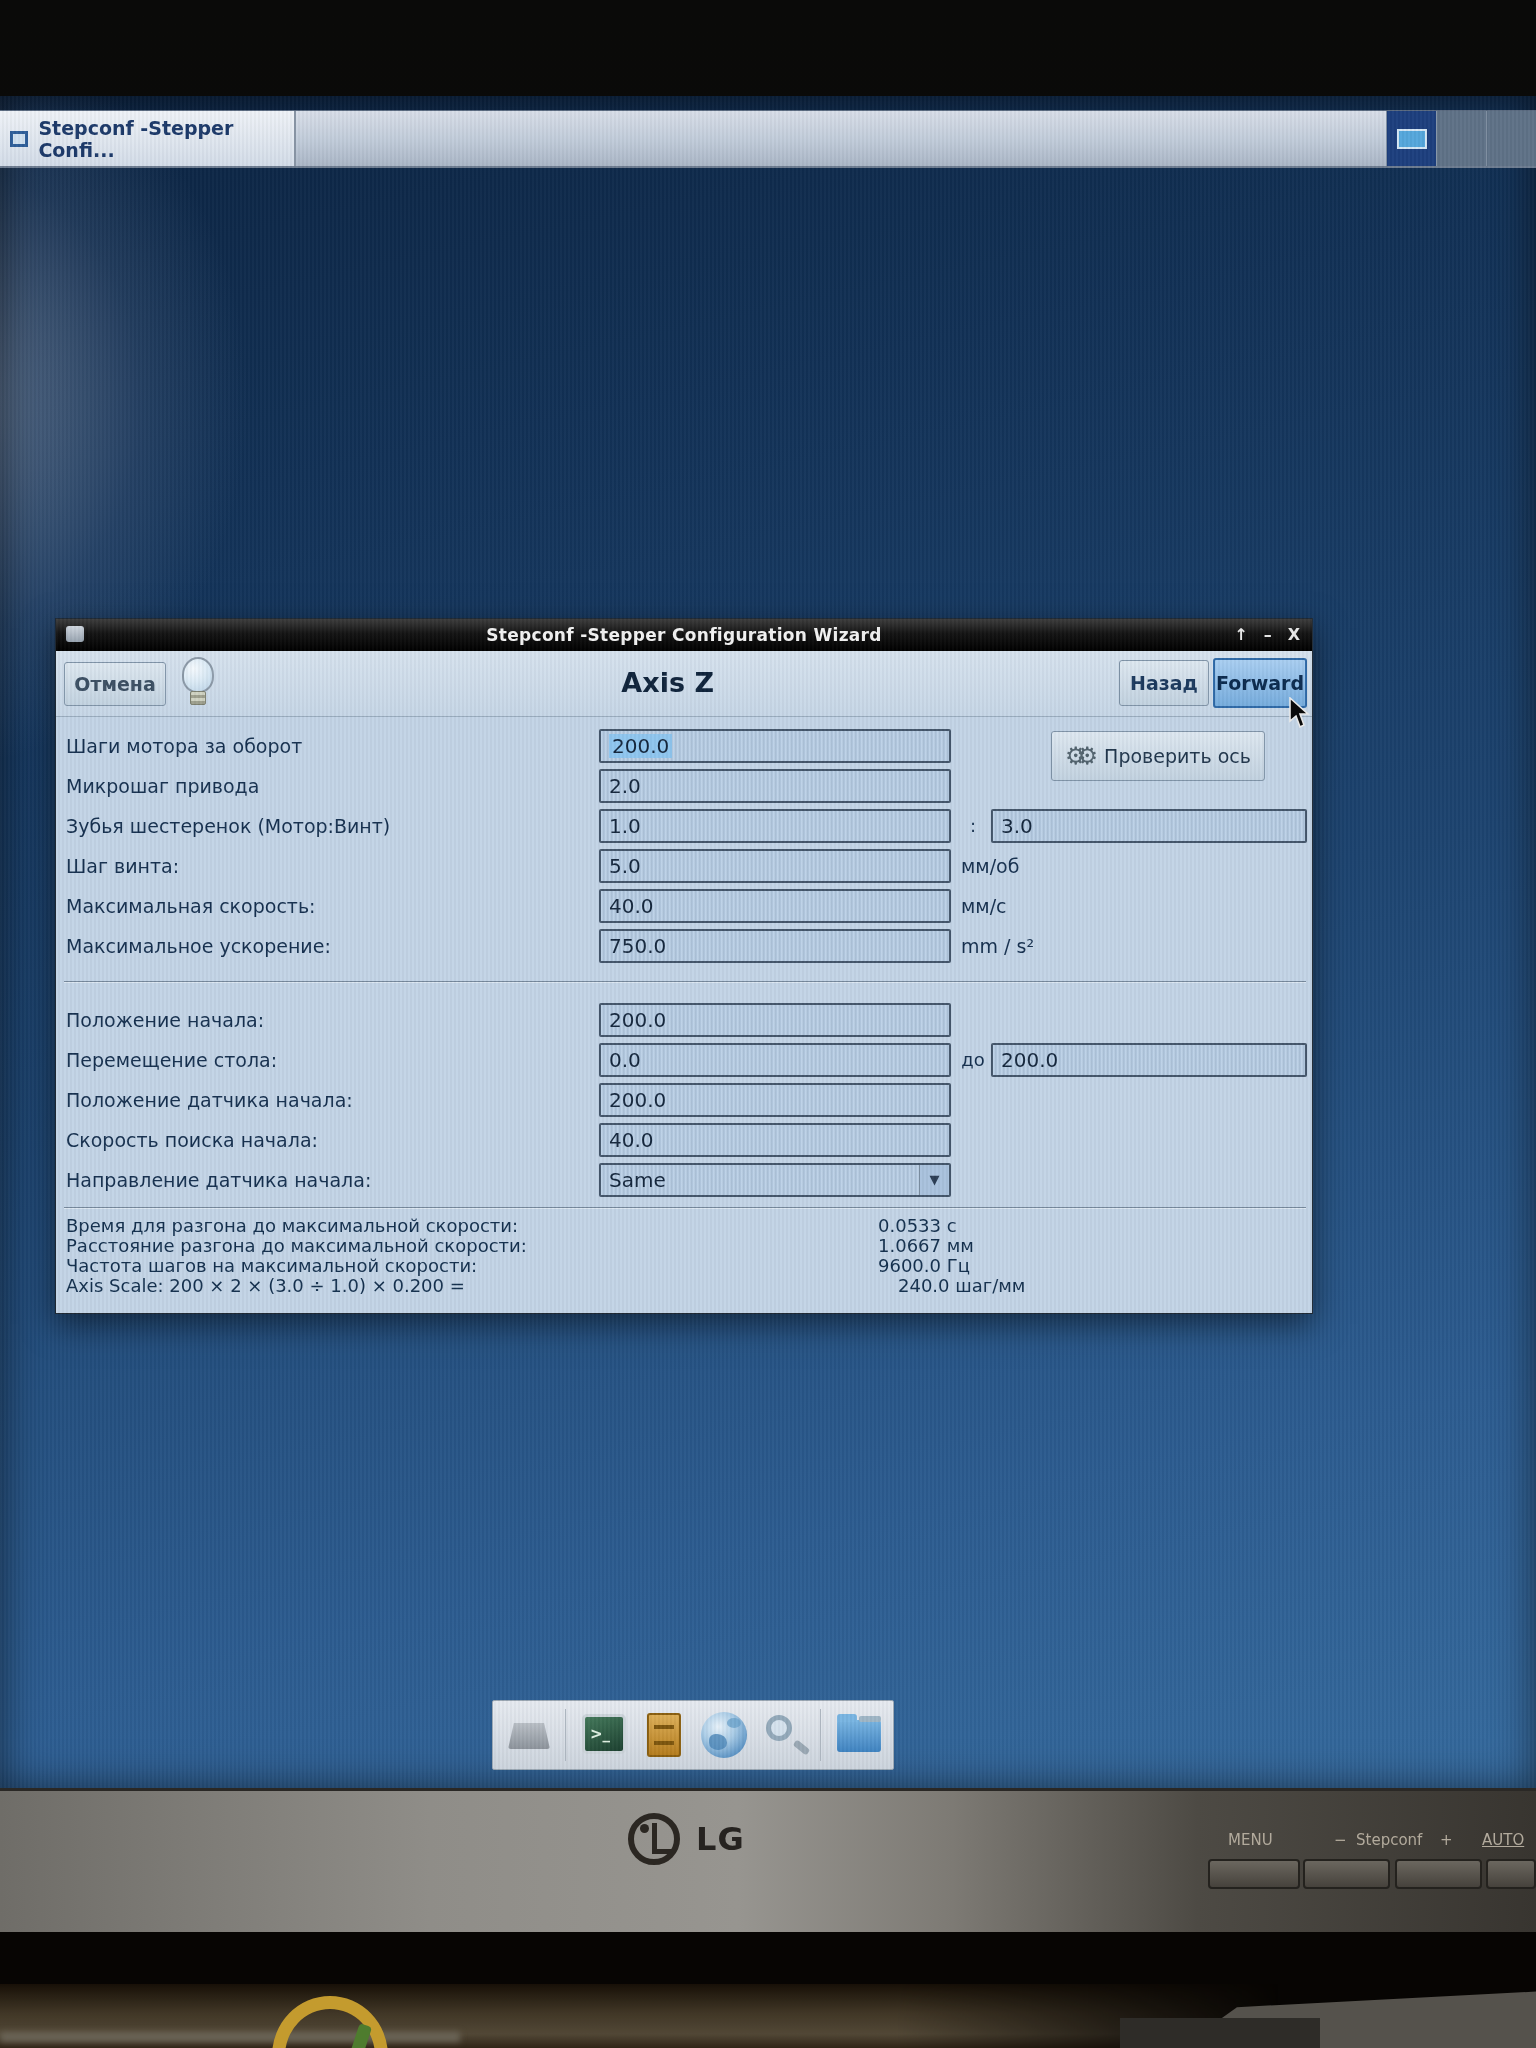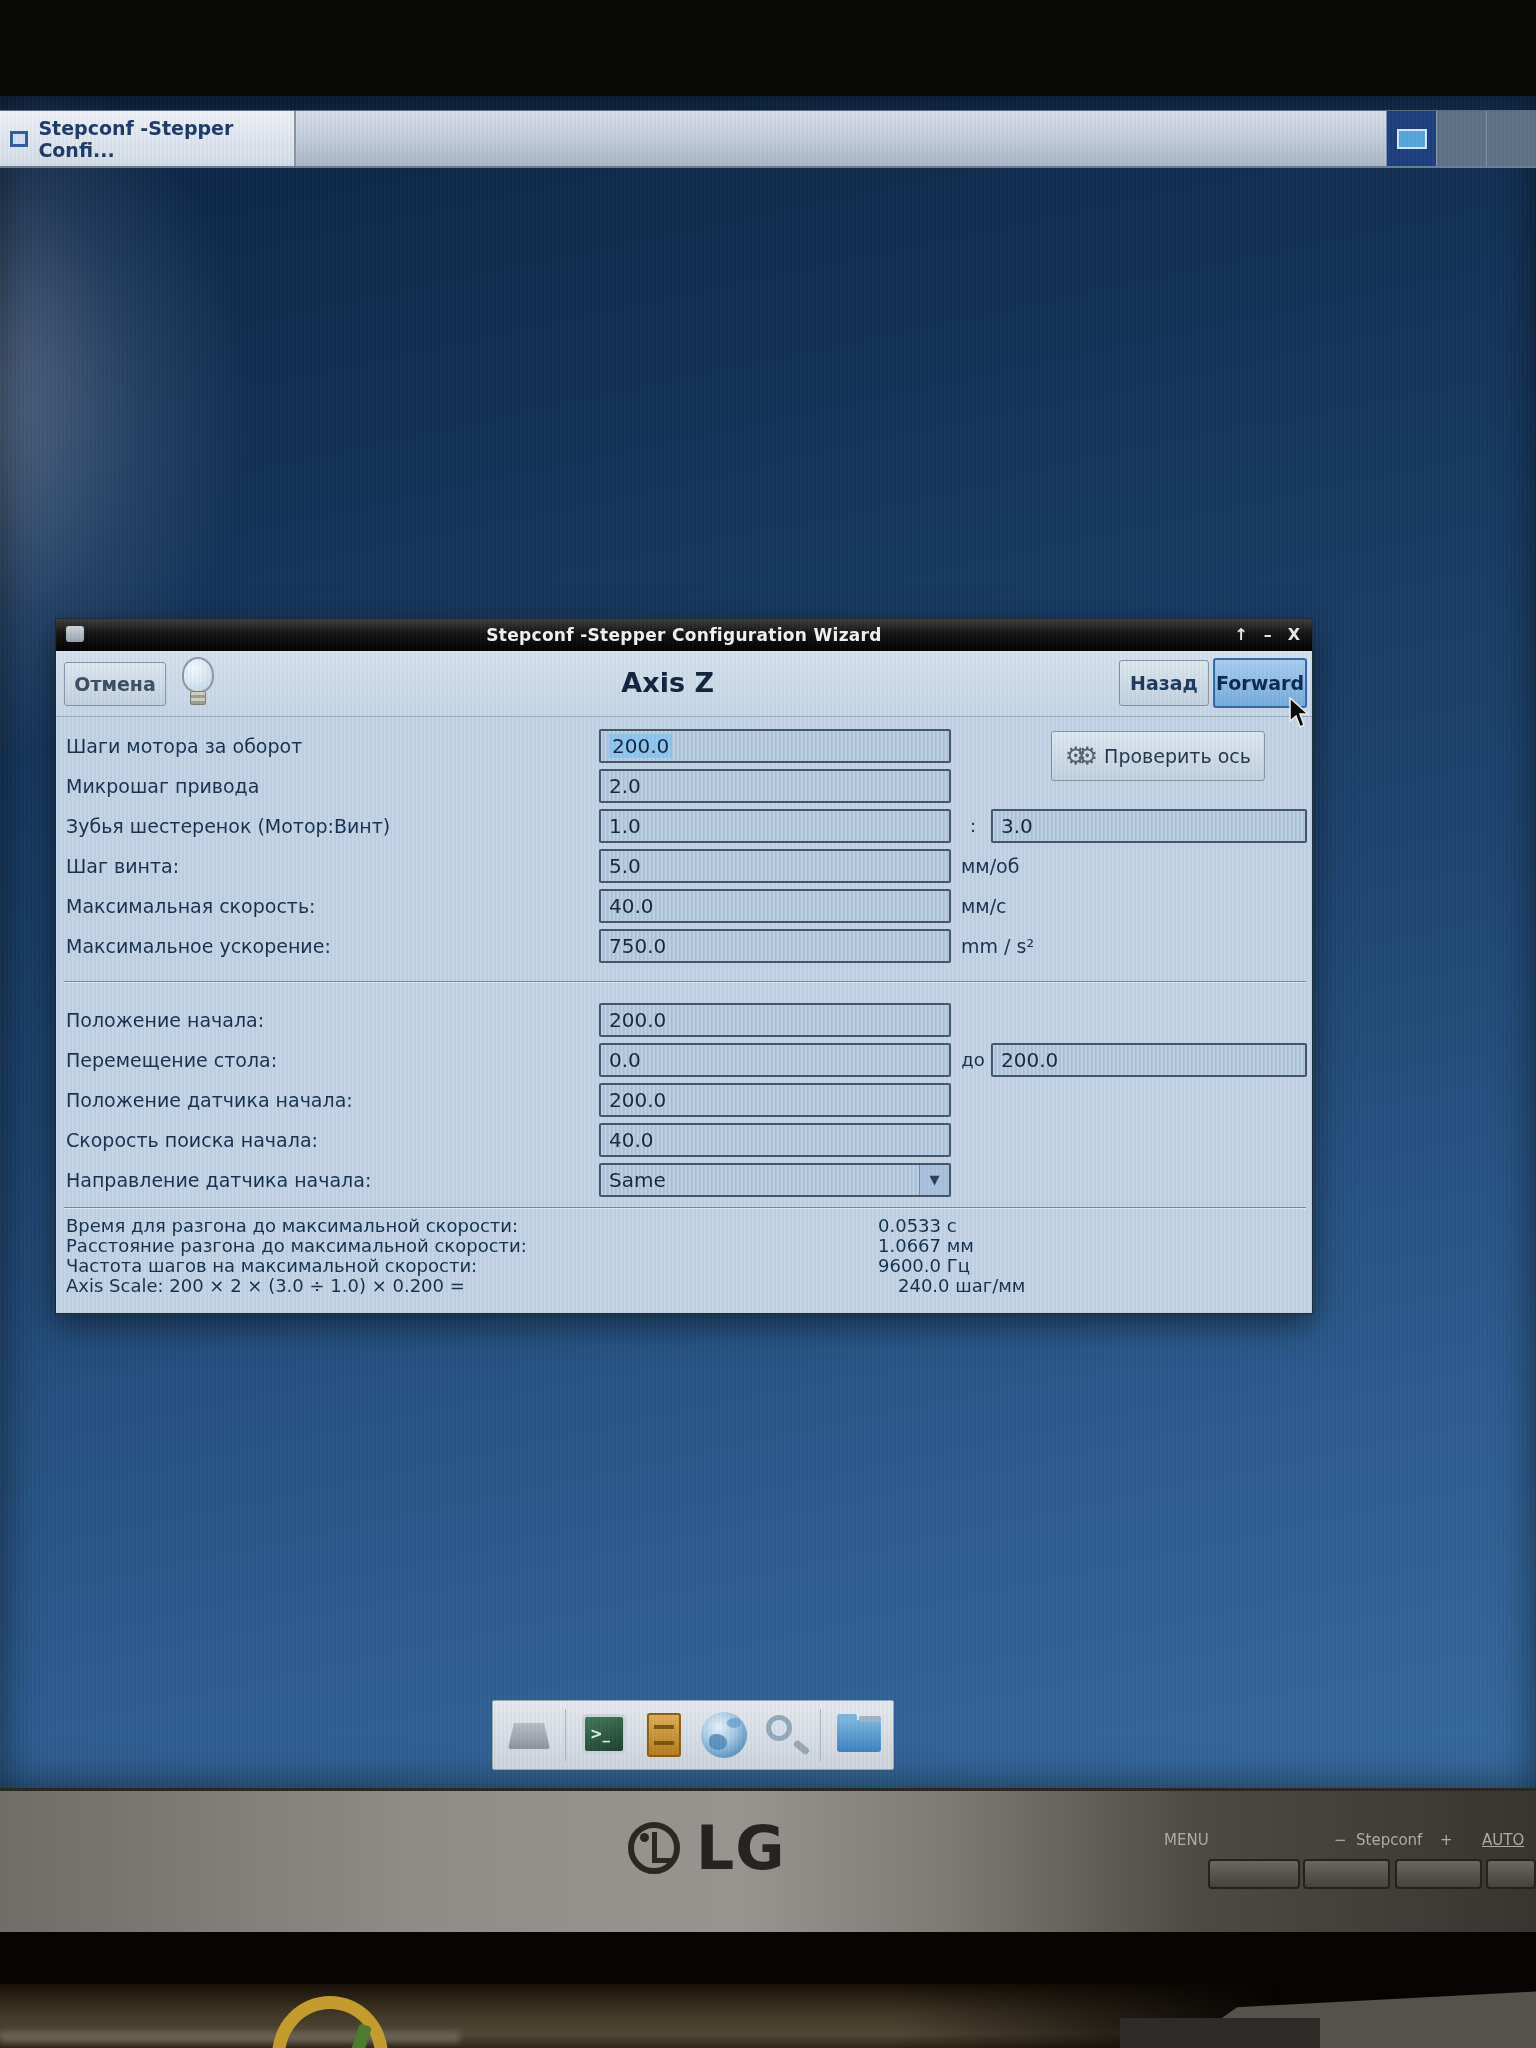--- a/index.html
+++ b/index.html
@@ -115,24 +115,24 @@
 
   
   .bezel { position:absolute; left:0; top:1788px; width:1536px; height:144px;
      background:linear-gradient(90deg,#6f6d68 0%,#8f8d88 28%,#979590 48%,#7d7a74 62%,#4d4a44 78%,#383530 100%);
      border-top:3px solid #2a2825; }
   .lg-badge { position:absolute; left:628px; top:22px; display:flex; align-items:center; gap:16px; }
   .lg-mark { position:relative; width:52px; height:52px; border:6px solid #2b2722; border-radius:50%; }
   .lg-mark::before { content:""; position:absolute; left:6px; top:5px; width:9px; height:9px; border-radius:50%; background:#2b2722; }
   .lg-mark .lg-l { position:absolute; left:18px; top:4px; width:5px; height:26px; background:#2b2722; }
   .lg-mark .lg-l::after { content:""; position:absolute; left:0; top:26px; width:20px; height:5px; background:#2b2722; }
-  .lg-text { font-size:60px; font-weight:bold; color:#262320; letter-spacing:1px; }
+  .lg-text { font-size:32px; font-weight:bold; color:#262320; letter-spacing:1px; }
   .bezel-labels { position:absolute; top:40px; left:0; width:100%; font-size:15px; color:#b2aa9c; }
   .bezel-labels span { position:absolute; }
-  .bz-menu { left:1164px; } .bz-minus { left:1334px; } .bz-light { left:1356px; } .bz-plus { left:1440px; } .bz-auto { left:1482px;text-decoration:underline; }
+  .bz-menu { left:1228px; } .bz-minus { left:1334px; } .bz-light { left:1356px; } .bz-plus { left:1440px; } .bz-auto { left:1482px;text-decoration:underline; }
   .bezel-btn { position:absolute; top:68px; height:30px; border-radius:4px;
      background:linear-gradient(180deg,#6b675f,#46423c); border:2px solid #24221e; }
   .bb1 { left:1208px; width:92px; } .bb2 { left:1303px; width:87px; } .bb3 { left:1395px; width:87px; } .bb4 { left:1486px; width:50px; }
 
   
   .under { position:absolute; left:0; top:1932px; width:1536px; height:116px; background:#070503; overflow:hidden; }
   .wall { position:absolute; left:0; top:52px; width:1280px; height:64px; opacity:.9;
      background:linear-gradient(180deg,#1a1208 0%,#473c2a 45%,#5a4f3c 78%,#35291a 100%);
      -webkit-mask-image:linear-gradient(90deg,#000 70%,transparent 100%); mask-image:linear-gradient(90deg,#000 70%,transparent 100%); }
   .desk-edge { position:absolute; left:0; top:100px; width:460px; height:10px; background:#6b6557; filter:blur(3px); }

